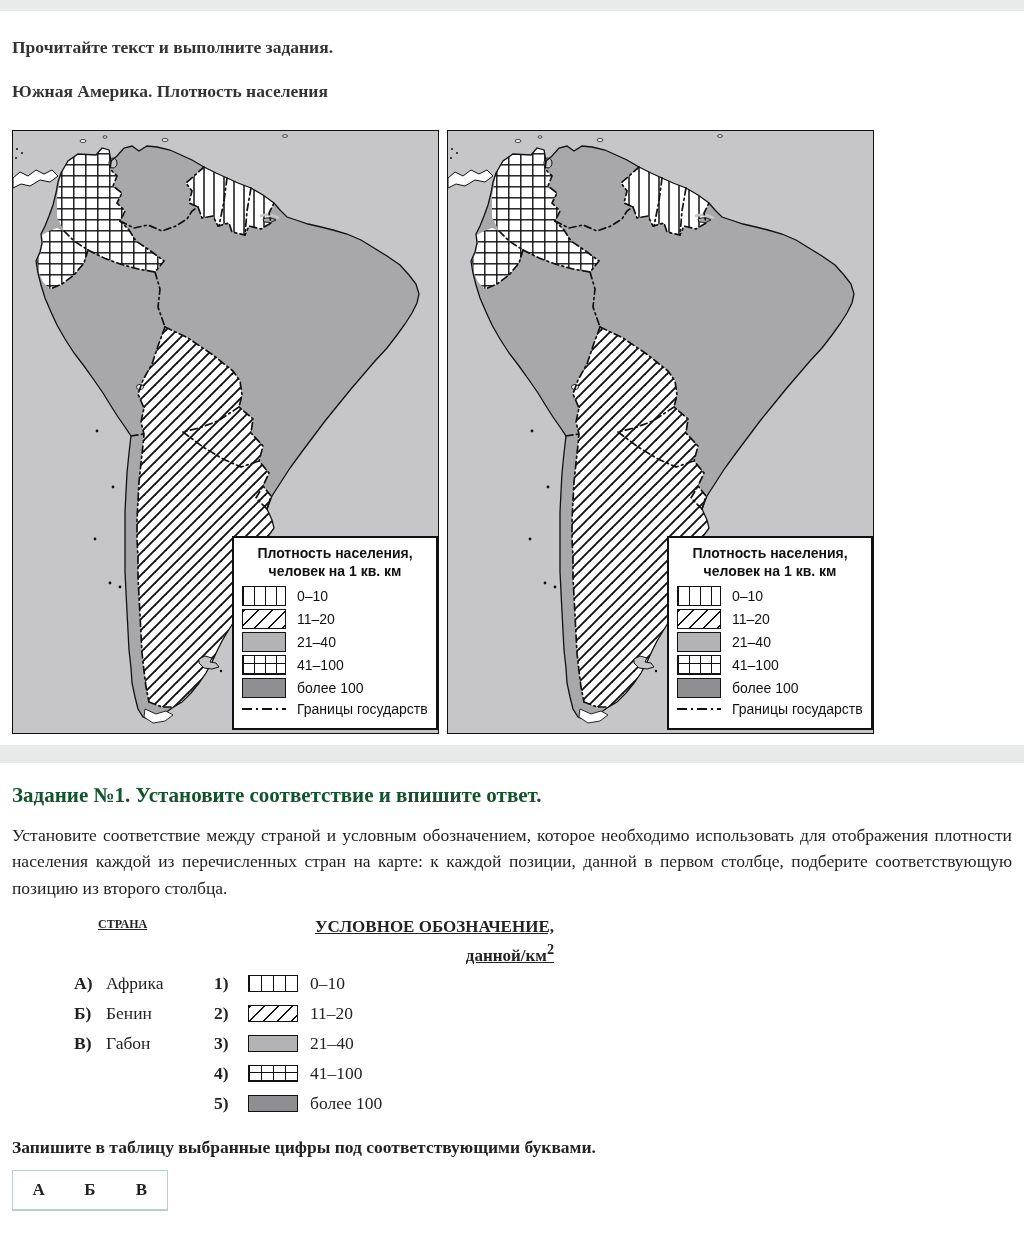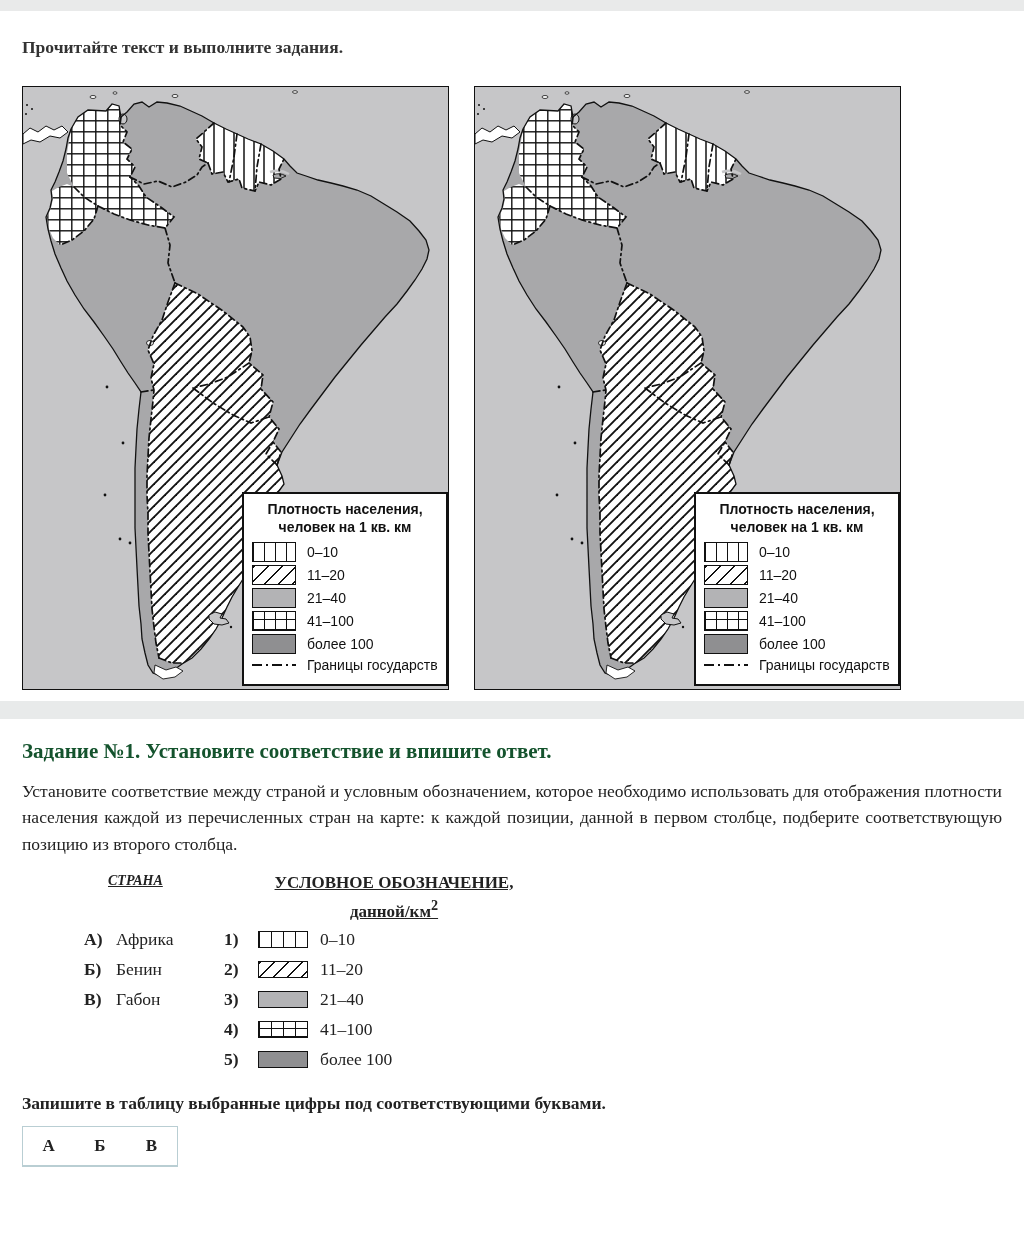--- a/index.html
+++ b/index.html
@@ -1,23 +1,23 @@
 <!DOCTYPE html>
 <html><head>
 <meta charset="utf-8">
 <style>
   html,body{margin:0;padding:0;background:#fff;}
   body{width:1024px;min-height:1253px;font-family:"Liberation Serif",serif;color:#222;}
   .topbar{height:11px;background:#e9eaea;}
-  .content{padding:0 22px;}
+  .content{padding:0 12px;}
   .h-main{font-size:17.5px;font-weight:bold;margin:26px 0 0 0;color:#333;}
   .h-sub{font-size:17.5px;font-weight:bold;margin:23px 0 0 0;color:#333;}
 
   
-  .maps{display:flex;gap:25px;margin-top:28px;}
+  .maps{display:flex;gap:8px;margin-top:28px;}
   .mapbox{position:relative;width:425px;height:602px;border:1.6px solid #111;background:#c6c6c8;flex:0 0 auto;}
   .mapbox svg.mapsvg{display:block;width:100%;height:100%;}
   .legend{position:absolute;right:0;bottom:3px;width:206px;background:#fff;border:2px solid #111;box-sizing:border-box;padding:7px 8px 8px 8px;font-family:"Liberation Sans",sans-serif;}
   .lg-title{text-align:center;font-size:14px;font-weight:600;line-height:1.25;color:#111;margin-bottom:6px;}
   .lg-row{display:flex;align-items:center;gap:11px;margin:3px 0;}
   .lg-sw{width:44px;height:20px;border:1.4px solid #111;box-sizing:border-box;flex:0 0 auto;}
   .lg-lab{font-size:14px;color:#111;}
   .lg-vert{background:repeating-linear-gradient(90deg,#111 0 1.4px,#fff 1.4px 11px);}
   .lg-diag{background:repeating-linear-gradient(135deg,#111 0 1.7px,#fff 1.7px 10px);}
   .lg-gray{background:#b3b3b5;}
@@ -28,22 +28,22 @@
   
   .divider{height:18px;background:#e8eaea;margin-top:11px;}
 
   
   .task-head{font-size:21px;font-weight:bold;margin:20px 0 0 0;color:#14532d;}
   .para{font-size:17.5px;line-height:1.5;text-align:justify;margin:14px 0 0 0;}
   .para + .para{margin-top:0;margin-left:20px;}
 
   
   .match{display:grid;grid-template-columns:140px 340px;margin:14px 0 0 62px;row-gap:0;}
-  .m-h1{grid-column:1;grid-row:1;font-weight:bold;text-decoration:underline;font-size:14px;padding-left:24px;align-self:start;padding-top:2px;font-style:italic;}
-  .m-h2{grid-column:2;grid-row:1;font-weight:bold;text-decoration:underline;font-size:17px;text-align:center;line-height:1.45;}
+  .m-h1{grid-column:1;grid-row:1;font-weight:bold;text-decoration:underline;font-size:12px;padding-left:24px;align-self:start;padding-top:2px;}
+  .m-h2{grid-column:2;grid-row:1;font-weight:bold;text-decoration:underline;font-size:17px;text-align:right;line-height:1.45;}
   .m-row{height:30px;display:flex;align-items:center;font-size:17.5px;}
   .m-letter{font-weight:bold;width:32px;}
   .m-num{font-weight:bold;width:34px;}
   .sw{width:50px;height:17px;border:1.3px solid #111;box-sizing:border-box;margin-right:12px;flex:0 0 auto;}
   .sw-vert{background:repeating-linear-gradient(90deg,#111 0 1.3px,#fff 1.3px 12px);}
   .sw-diag{background:repeating-linear-gradient(135deg,#111 0 1.6px,#fff 1.6px 10px);}
   .sw-gray{background:#b3b3b5;}
   .sw-grid{background:repeating-linear-gradient(90deg,#111 0 1.3px,transparent 1.3px 12px),repeating-linear-gradient(0deg,#111 0 1.3px,#fff 1.3px 8px);}
   .sw-dark{background:#8f8f91;}
 
@@ -74,20 +74,21 @@
       <line x1="0.8" y1="0" x2="0.8" y2="11" stroke="#111" stroke-width="1.4"></line>
       <line x1="0" y1="0.8" x2="12" y2="0.8" stroke="#111" stroke-width="1.4"></line>
     </pattern>
   </defs>
 </svg>
 
 <div class="topbar"></div>
 
 <div class="content">
   <div class="h-main">Прочитайте текст и выполните задания.</div>
+  <div class="h-sub">Южная Америка. Плотность населения</div>
 
   <div class="maps">
 
     <div class="mapbox">
       <svg class="mapsvg" viewBox="0 0 425 602" preserveAspectRatio="none">
         <rect x="0" y="0" width="425" height="602" fill="#c6c6c8"></rect>
         <path d="M0,47 L7,41 L15,45 L23,39 L31,43 L39,39 L45,45 L37,51 L27,49 L17,55 L8,53 L0,57 Z" fill="#fff" stroke="#111" stroke-width="1"></path>
         <path fill="#a8a8aa" d="M48,42 L55,30 L65,23 L83,24 L89,17 L96,19 L98,30 L104,25 L111,17 L119,15 L126,20 L134,15 L144,16 L157,19 L168,24 L179,29 L191,36 L203,42 L214,47 L225,52 L238,57 L250,64 L261,72 L267,79 L274,86 L283,89 L295,93 L308,96 L320,99 L334,103 L348,109 L361,117 L374,125 L387,134 L396,144 L403,153 L406,163 L404,172 L399,182 L392,193 L384,204 L374,217 L362,230 L350,244 L338,258 L325,274 L312,290 L300,306 L288,322 L277,337 L268,351 L259,365 L254,378 L259,389 L261,397 L256,404 L247,411 L241,416 L238,427 L235,439 L233,449 L228,459 L224,466 L227,475 L226,484 L220,492 L215,500 L209,510 L204,520 L199,531 L193,542 L186,552 L178,562 L169,571 L159,577 L148,585 L138,589 L130,586 L125,578 L122,566 L119,552 L118,537 L116,519 L115,500 L114,481 L113,461 L112,441 L112,421 L112,401 L112,381 L113,361 L114,342 L116,322 L118,305 L112,296 L105,286 L98,275 L90,262 L81,249 L71,235 L61,222 L52,208 L44,194 L38,181 L32,167 L28,154 L25,142 L23,130 L27,121 L29,112 L28,103 L32,95 L36,85 L40,74 L43,62 L45,51 Z"></path>
         <path fill="url(#p-grid)" d="M48,42 L55,30 L65,23 L83,24 L89,17 L96,19 L98,30 L97,38 L104,45 L100,55 L109,62 L104,72 L112,80 L107,90 L116,99 L123,110 L139,121 L151,130 L142,141 L125,138 L107,133 L91,127 L75,119 L61,110 L51,100 L44,86 L44,66 Z"></path>
         <path fill="url(#p-grid)" d="M51,100 L61,110 L75,119 L71,132 L61,144 L49,153 L37,158 L30,151 L26,142 L24,130 L28,121 L30,112 L29,104 L36,100 L44,97 Z"></path>

